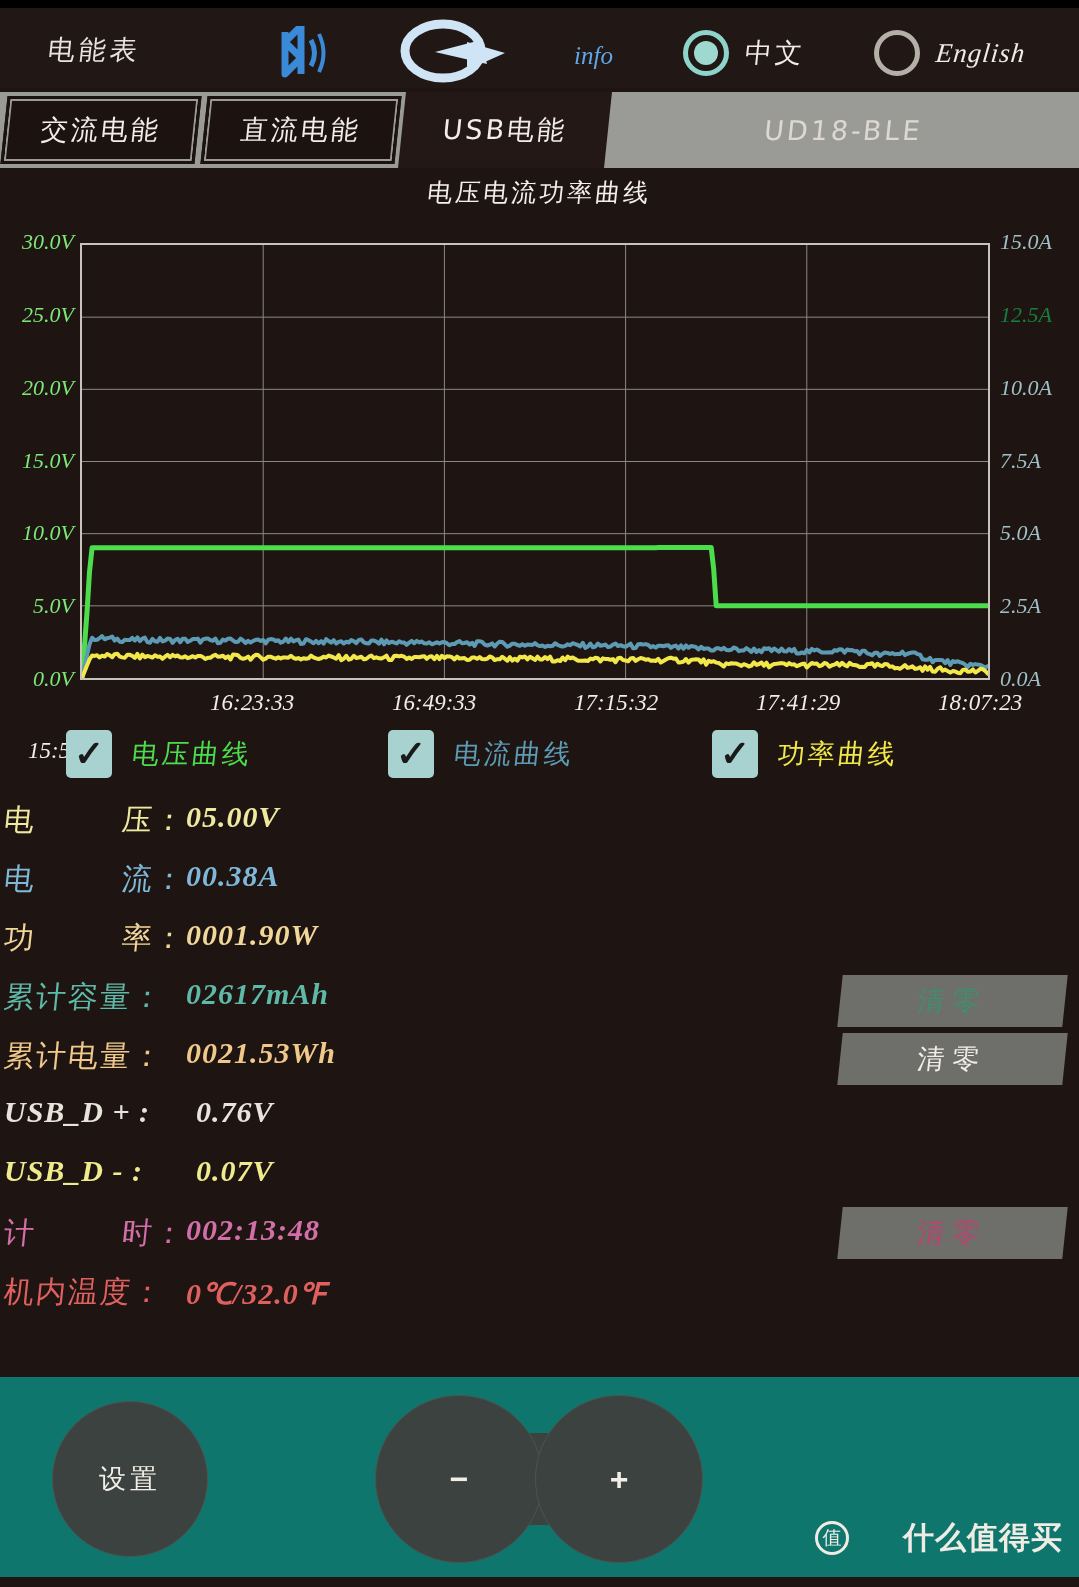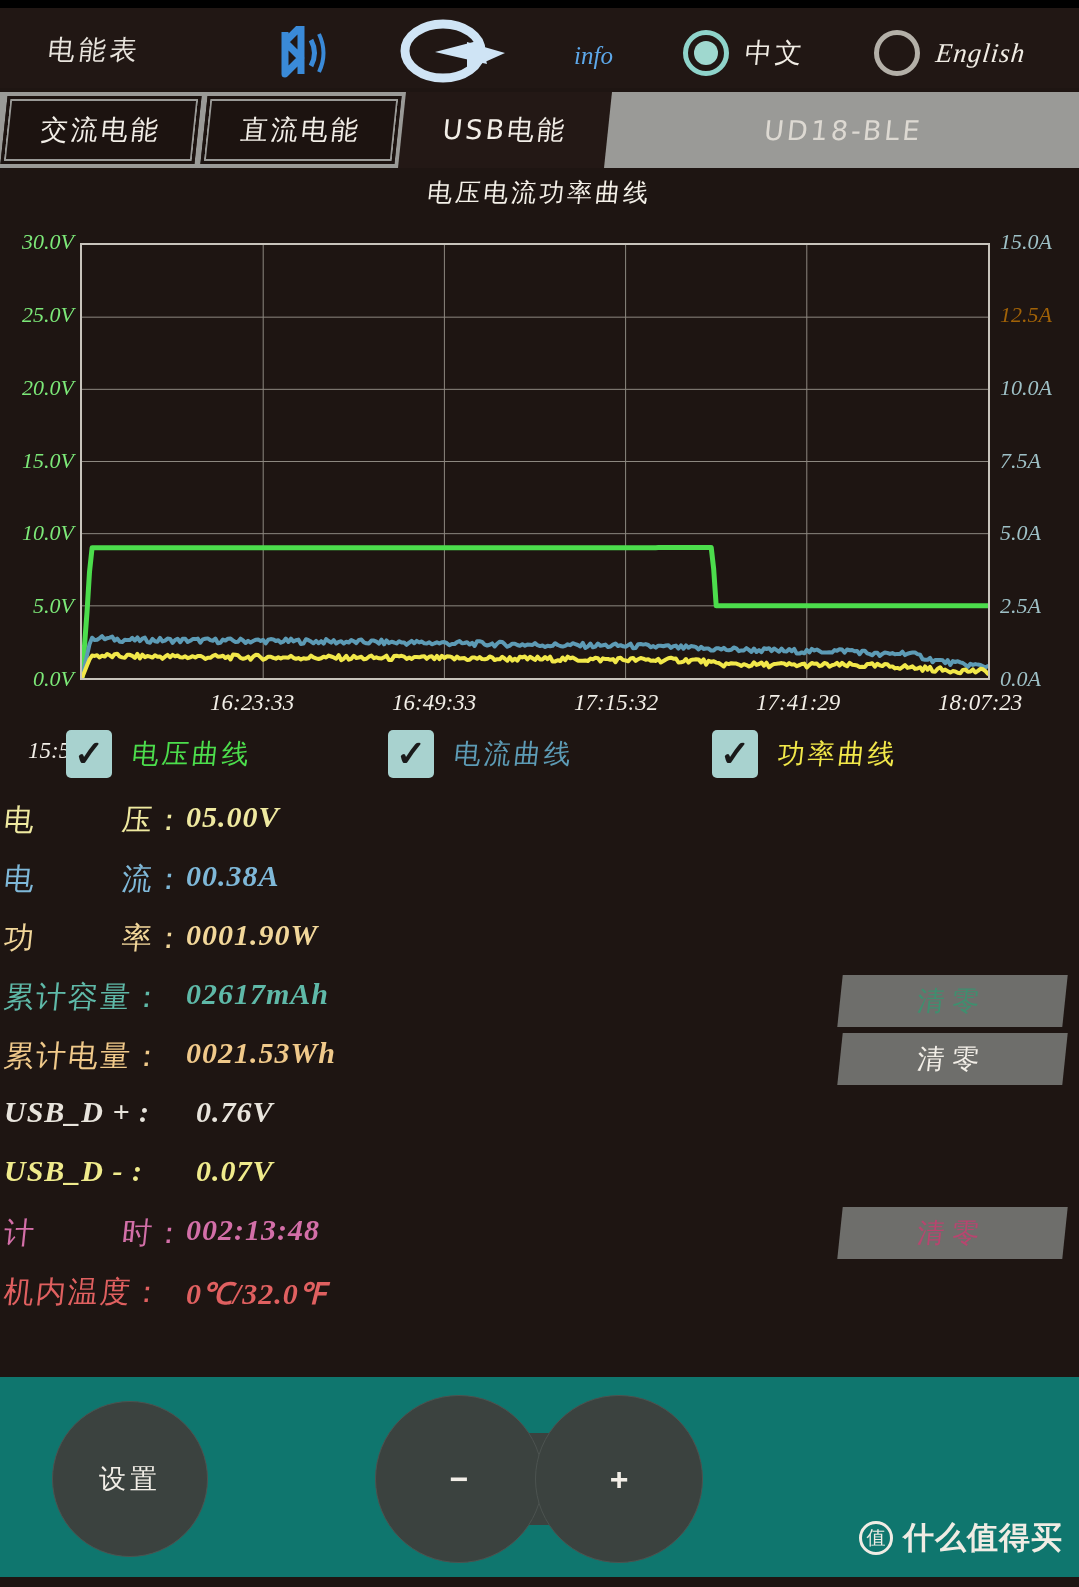--- a/index.html
+++ b/index.html
@@ -177,21 +177,21 @@
     position: absolute; right: 16px; bottom: 18px;
     display: flex; align-items: center; gap: 10px;
   }
   .wm-circle {
     width: 34px; height: 34px; border-radius: 50%;
     border: 3px solid #f0ece4; color: #f0ece4;
     display: flex; align-items: center; justify-content: center;
     font-size: 19px; font-family: "DejaVu Sans", sans-serif;
   }
   .wm-text { color: #f0ece4; font-size: 31px; font-weight: bold; letter-spacing: 1px;
-             font-family: "DejaVu Sans", sans-serif; }
+             font-family: "DejaVu Sans", sans-serif; margin-left: 44px; }
 </style>
 </head>
 <body>
 
 <div id="app">
 
   <div class="topbar-black"></div>
 
   <div class="header">
     <div class="app-title">电能表</div>
@@ -249,21 +249,21 @@
         <div class="axis-label axis-left" style="top: 4px; color: rgb(124, 232, 120);">30.0V</div>
         <div class="axis-label axis-left" style="top: 76.8333px; color: rgb(124, 232, 120);">25.0V</div>
         <div class="axis-label axis-left" style="top: 149.667px; color: rgb(124, 232, 120);">20.0V</div>
         <div class="axis-label axis-left" style="top: 222.5px; color: rgb(124, 232, 120);">15.0V</div>
         <div class="axis-label axis-left" style="top: 295.333px; color: rgb(124, 232, 120);">10.0V</div>
         <div class="axis-label axis-left" style="top: 368.167px; color: rgb(124, 232, 120); margin-left: 32px;">5.0V</div>
         <div class="axis-label axis-left" style="top: 441px; color: rgb(124, 232, 120);">0.0V</div>
       </div>
     <div id="right-axis">
         <div class="axis-label axis-right" style="top: 4px; color: rgb(158, 192, 198);">15.0A</div>
-        <div class="axis-label axis-right" style="top: 76.8333px; color: #a16207;">12.5A</div>
+        <div class="axis-label axis-right" style="top: 76.8333px; color: #15803d;">12.5A</div>
         <div class="axis-label axis-right" style="top: 149.667px; color: rgb(158, 192, 198);">10.0A</div>
         <div class="axis-label axis-right" style="top: 222.5px; color: rgb(158, 192, 198);">7.5A</div>
         <div class="axis-label axis-right" style="top: 295.333px; color: rgb(158, 192, 198);">5.0A</div>
         <div class="axis-label axis-right" style="top: 368.167px; color: rgb(158, 192, 198);">2.5A</div>
         <div class="axis-label axis-right" style="top: 441px; color: rgb(158, 192, 198); font-style: italic;">0.0A</div>
       </div>
     <div class="plot" id="plot">
       <svg id="plot-svg" width="906" height="433" viewBox="0 0 906 433" preserveAspectRatio="none">
           <line x1="0" y1="72.16666666666666" x2="906" y2="72.16666666666666" stroke="#8d8880" stroke-width="1"></line>
           <line x1="0" y1="144.33333333333331" x2="906" y2="144.33333333333331" stroke="#8d8880" stroke-width="1"></line>

